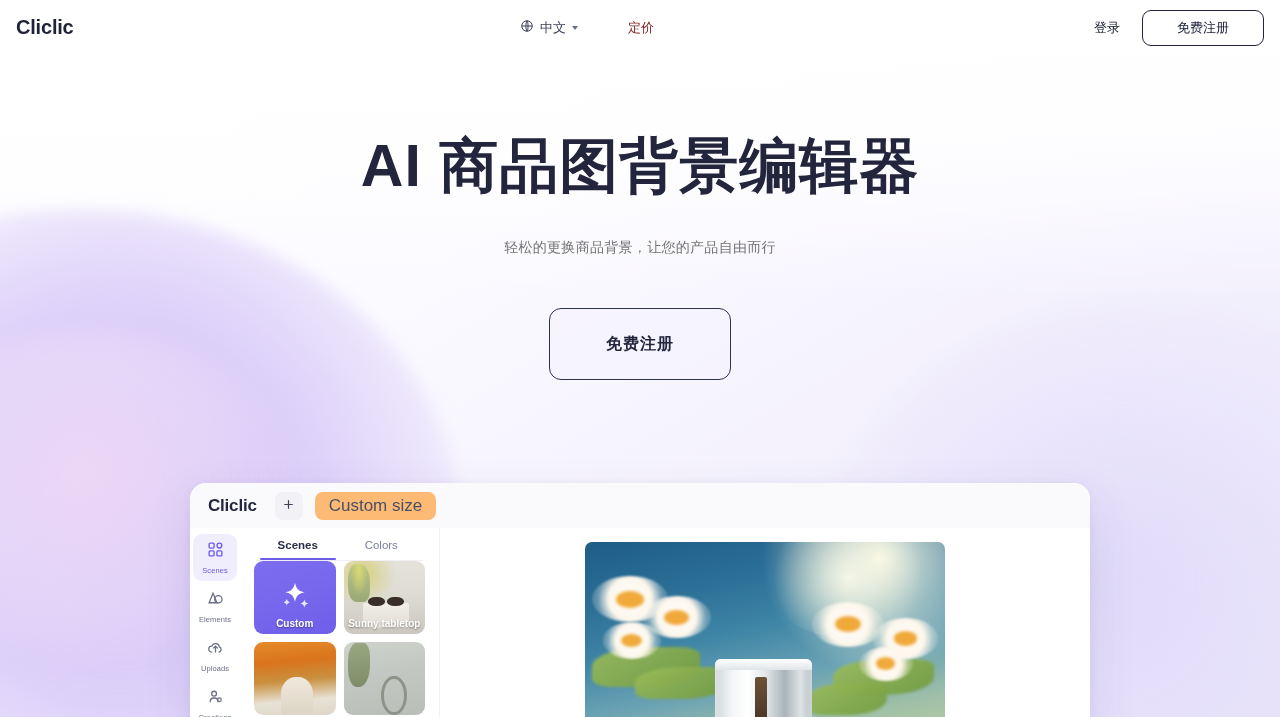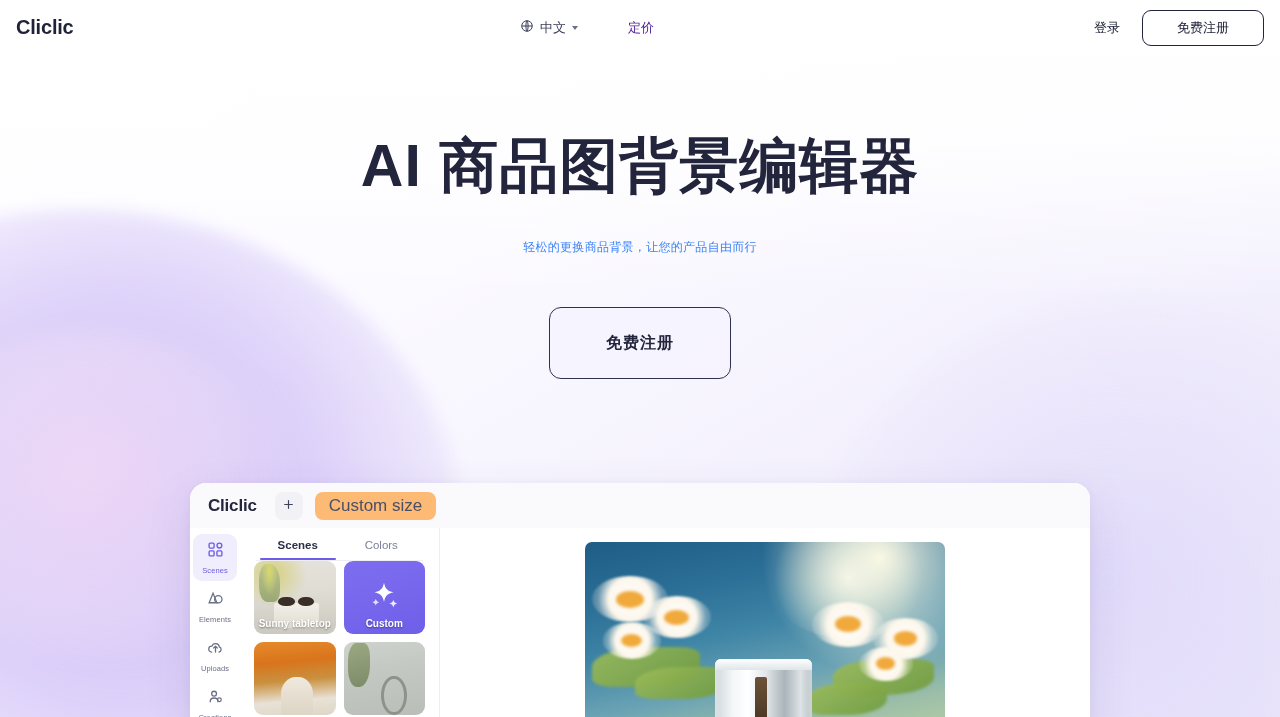--- a/index.html
+++ b/index.html
@@ -102,21 +102,21 @@
   }
   .nav-lang .globe { display: block; }
   .caret {
     width: 0; height: 0;
     border-left: 3.5px solid transparent;
     border-right: 3.5px solid transparent;
     border-top: 4.5px solid #6b7089;
   }
   .nav-link {
     font-size: 13px;
-    color: #4c1d95;
+    color: #7f1d1d;
     cursor: pointer;
   }
   .nav-right {
     position: absolute;
     right: 16px;
     display: flex;
     align-items: center;
     gap: 22px;
   }
   .login-link {
@@ -150,22 +150,22 @@
   .hero-title {
     margin-top: 78px;
     font-size: 59px;
     font-weight: 800;
     letter-spacing: 1px;
     color: #22253c;
     line-height: 1.12;
   }
   .hero-sub {
     margin-top: 40px;
-    font-size: 12px;
-    color: #3b82f6;
+    font-size: 14px;
+    color: #737373;
     letter-spacing: 0.3px;
   }
   .hero-cta {
     margin: 51px auto 0;
     width: 182px;
     height: 72px;
     border: 1.6px solid #2e3150;
     border-radius: 12px;
     background: rgba(245,243,253,0.75);
     font-size: 16px;
@@ -639,39 +639,39 @@
     <div class="scenes-panel">
       <div class="tabs-row">
         <div class="tab active">Scenes</div>
         <div class="tab">Colors</div>
       </div>
       <div class="tabs-underline"></div>
 
 
       <div class="thumb-grid">
 
-        <div class="thumb thumb-sunny">
-          <div class="sun-plant"></div>
-          <div class="sun-table"></div>
-          <div class="sun-glasses">
-              <i></i>
-              <i></i>
-            </div>
-          <span class="thumb-label">Sunny tabletop</span>
-        </div>
-
         <div class="thumb thumb-custom">
           <span>
             <svg width="34" height="34" viewBox="0 0 24 24" fill="#ffffff">
               <path d="M12 2.6c.9 4.3 2.5 5.9 6.8 6.8-4.3.9-5.9 2.5-6.8 6.8-.9-4.3-2.5-5.9-6.8-6.8 4.3-.9 5.9-2.5 6.8-6.8z"></path>
               <path d="M18.6 14.4c.4 1.8 1.1 2.5 2.9 2.9-1.8.4-2.5 1.1-2.9 2.9-.4-1.8-1.1-2.5-2.9-2.9 1.8-.4 2.5-1.1 2.9-2.9z" opacity=".85"></path>
               <path d="M6.2 13.9c.35 1.5.95 2.1 2.45 2.45-1.5.35-2.1.95-2.45 2.45-.35-1.5-.95-2.1-2.45-2.45 1.5-.35 2.1-.95 2.45-2.45z" opacity=".8"></path>
             </svg>
           </span>
           <span class="thumb-label">Custom</span>
+        </div>
+
+        <div class="thumb thumb-sunny">
+          <div class="sun-plant"></div>
+          <div class="sun-table"></div>
+          <div class="sun-glasses">
+              <i></i>
+              <i></i>
+            </div>
+          <span class="thumb-label">Sunny tabletop</span>
         </div>
 
         <div class="thumb thumb-autumn">
           
         </div>
 
         <div class="thumb thumb-gray">
           
         </div>
 

